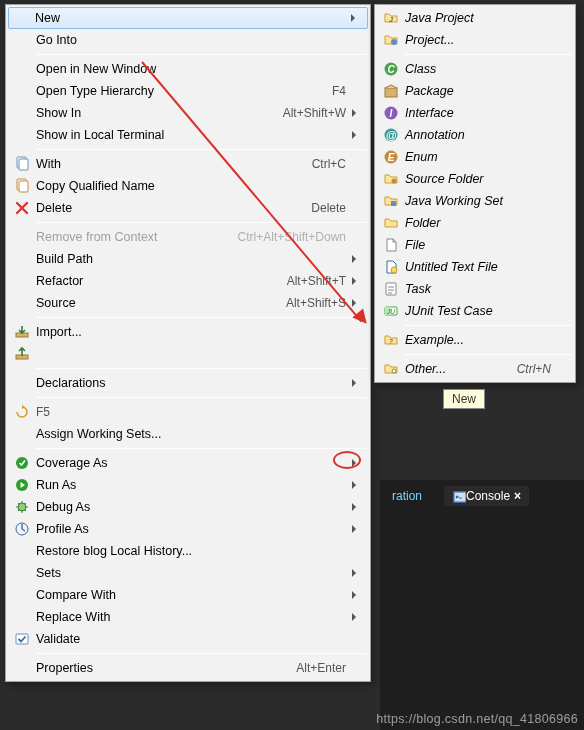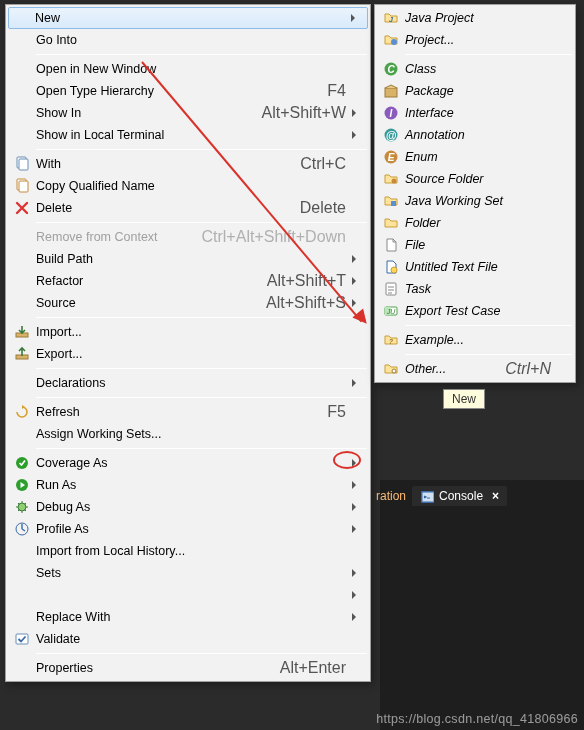--- a/index.html
+++ b/index.html
@@ -22,23 +22,23 @@
     top: 480px; left: 380px; right: 0; height: 250px;
     background: #1e1e1e;
   }
   .tab-strip {
     position: absolute;
     top: 484px; left: 370px; right: 2px; height: 24px;
     display: flex; align-items: center;
     color: #ccc;
     font-size: 12px;
   }
-  .tab-strip .partial { padding: 0 6px; color: #fdba74; }
+  .tab-strip .partial { padding: 0 22px; color: #7dd3fc; }
   .tab-strip .tab {
-    display: flex; align-items: center; gap: 5px;
+    display: flex; align-items: center; 
     background: #2a2a2a; color: #fff;
     padding: 3px 8px;
     border-radius: 2px 2px 0 0;
   }
   .tab-strip .tab svg { width: 14px; height: 14px; }
 
   .menu {
     position: absolute;
     background: #f2f2f2;
     border: 1px solid #a0a0a0;
@@ -62,21 +62,21 @@
     position: relative;
   }
   .mi .ic {
     width: 22px; height: 22px;
     display: flex; align-items: center; justify-content: center;
     flex-shrink: 0;
     margin-right: 3px;
   }
   .mi .ic svg { width: 16px; height: 16px; }
   .mi .lab { flex: 1; white-space: nowrap; }
-  .mi .sc  { color: #555; font-size: 16px; }
+  .mi .sc  { color: #555; font-size: 12px; }
   .mi.disabled { color: #a0a0a0; }
   .mi.disabled .sc { color: #b0b0b0; }
 
   .mi.has-sub::after {
     content: "";
     position: absolute; right: 8px; top: 50%;
     transform: translateY(-50%);
     border: 4px solid transparent;
     border-left-color: #555;
   }
@@ -357,35 +357,33 @@
         </svg>
       </span>
       <span class="lab">Import...</span>
     </div>
     <div class="mi">
       <span class="ic">
         <svg viewBox="0 0 16 16">
           <use href="#ic-export"></use>
         </svg>
       </span>
-      <span class="lab">Export...</span>
     </div>
     <div class="sep"></div>
     <div class="mi has-sub">
       <span class="ic"></span>
       <span class="lab">Declarations</span>
     </div>
     <div class="sep"></div>
     <div class="mi">
       <span class="ic">
         <svg viewBox="0 0 16 16">
           <use href="#ic-refresh"></use>
         </svg>
       </span>
-      <span class="lab">Refresh</span>
       <span class="sc">F5</span>
     </div>
     <div class="mi">
       <span class="ic"></span>
       <span class="lab">Assign Working Sets...</span>
     </div>
     <div class="sep"></div>
     <div class="mi has-sub">
       <span class="ic">
         <svg viewBox="0 0 16 16">
@@ -413,28 +411,29 @@
     <div class="mi has-sub">
       <span class="ic">
         <svg viewBox="0 0 16 16">
           <use href="#ic-profile"></use>
         </svg>
       </span>
       <span class="lab">Profile As</span>
     </div>
     <div class="mi">
       <span class="ic"></span>
-      <span class="lab">Import from Local History...</span>
+      <span class="lab">Restore blog Local History...</span>
     </div>
     <div class="mi has-sub">
       <span class="ic"></span>
       <span class="lab">Sets</span>
     </div>
     <div class="mi has-sub">
       <span class="ic"></span>
+      <span class="lab">Compare With</span>
     </div>
     <div class="mi has-sub">
       <span class="ic"></span>
       <span class="lab">Replace With</span>
     </div>
     <div class="mi">
       <span class="ic">
         <svg viewBox="0 0 16 16">
           <use href="#ic-validate"></use>
         </svg>
@@ -553,21 +552,21 @@
         </svg>
       </span>
       <span class="lab">Task</span>
     </div>
     <div class="mi">
       <span class="ic">
         <svg viewBox="0 0 16 16">
           <use href="#ic-junit"></use>
         </svg>
       </span>
-      <span class="lab">Export Test Case</span>
+      <span class="lab">JUnit Test Case</span>
     </div>
     <div class="sep"></div>
     <div class="mi">
       <span class="ic">
         <svg viewBox="0 0 16 16">
           <use href="#ic-example"></use>
         </svg>
       </span>
       <span class="lab">Example...</span>
     </div>

